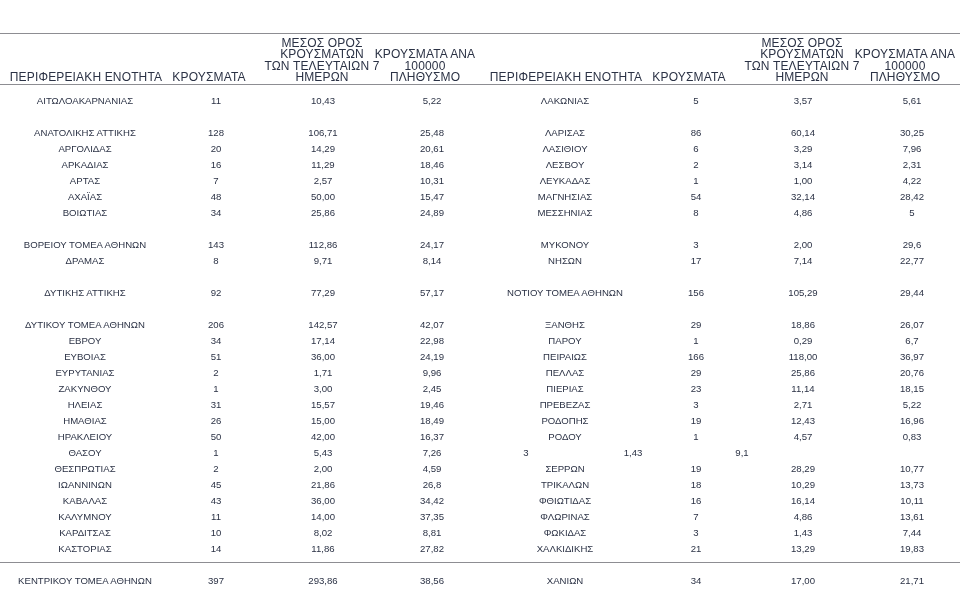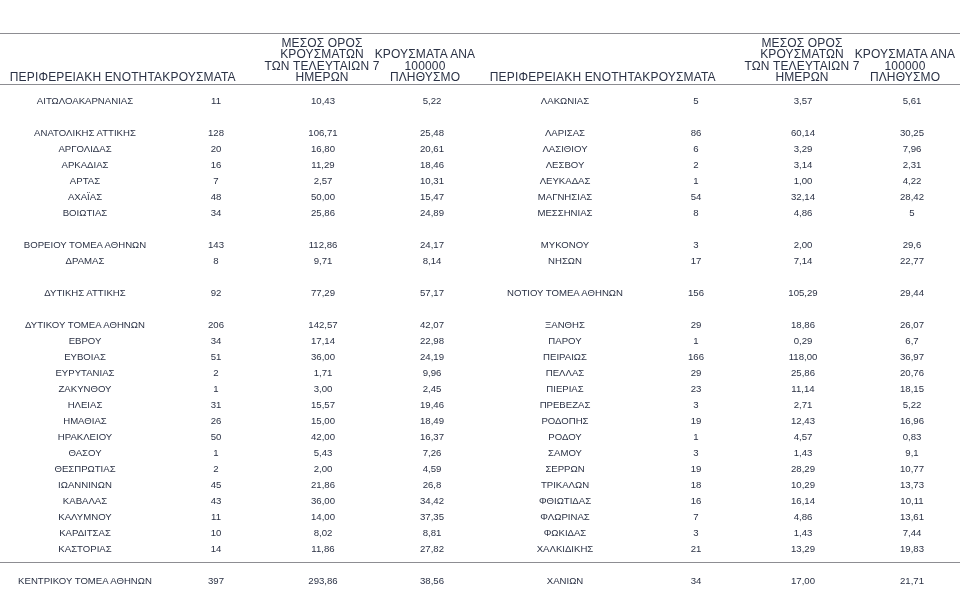--- a/index.html
+++ b/index.html
@@ -18,21 +18,21 @@
   .panes{position:absolute;top:40px;left:0;width:960px;display:flex;}
   .pane{width:480px;position:relative;}
 
   
   .thead{height:44px;position:relative;}
   .th{
     position:absolute;bottom:0;font-size:12px;letter-spacing:.15px;
     text-align:center;line-height:11.6px;color:#2b3245;white-space:pre-line;
   }
   .th.c0{left:2px;width:168px;margin-top:32px;}
-  .th.c1{left:144px;width:110px;text-align:center;}
+  .th.c1{left:154px;width:110px;text-align:center;}
   .th.c2{left:252px;width:140px;}
   .th.c3{left:360px;width:130px;}
 
   
   .tbody{position:relative;padding-top:9px;}
   .row{height:16px;display:flex;align-items:center;}
   .row.gap{height:16px;}
   .cell{font-size:9.6px;line-height:16px;color:#2b3245;white-space:nowrap;}
   .c0{width:170px;text-align:center;}
   .c1{width:92px;text-align:center;}
@@ -70,21 +70,21 @@
           <div class="row gap"></div>
           <div class="row">
             <div class="cell c0">ΑΝΑΤΟΛΙΚΗΣ ΑΤΤΙΚΗΣ</div>
             <div class="cell c1">128</div>
             <div class="cell c2">106,71</div>
             <div class="cell c3">25,48</div>
           </div>
           <div class="row">
             <div class="cell c0">ΑΡΓΟΛΙΔΑΣ</div>
             <div class="cell c1">20</div>
-            <div class="cell c2">16,80</div>
+            <div class="cell c2">14,29</div>
             <div class="cell c3">20,61</div>
           </div>
           <div class="row">
             <div class="cell c0">ΑΡΚΑΔΙΑΣ</div>
             <div class="cell c1">16</div>
             <div class="cell c2">11,29</div>
             <div class="cell c3">18,46</div>
           </div>
           <div class="row">
             <div class="cell c0">ΑΡΤΑΣ</div>
@@ -342,21 +342,20 @@
             <div class="cell c2">12,43</div>
             <div class="cell c3">16,96</div>
           </div>
           <div class="row">
             <div class="cell c0">ΡΟΔΟΥ</div>
             <div class="cell c1">1</div>
             <div class="cell c2">4,57</div>
             <div class="cell c3">0,83</div>
           </div>
           <div class="row">
-            <div class="cell c0">ΣΑΜΟΥ</div>
             <div class="cell c1">3</div>
             <div class="cell c2">1,43</div>
             <div class="cell c3">9,1</div>
           </div>
           <div class="row">
             <div class="cell c0">ΣΕΡΡΩΝ</div>
             <div class="cell c1">19</div>
             <div class="cell c2">28,29</div>
             <div class="cell c3">10,77</div>
           </div>

